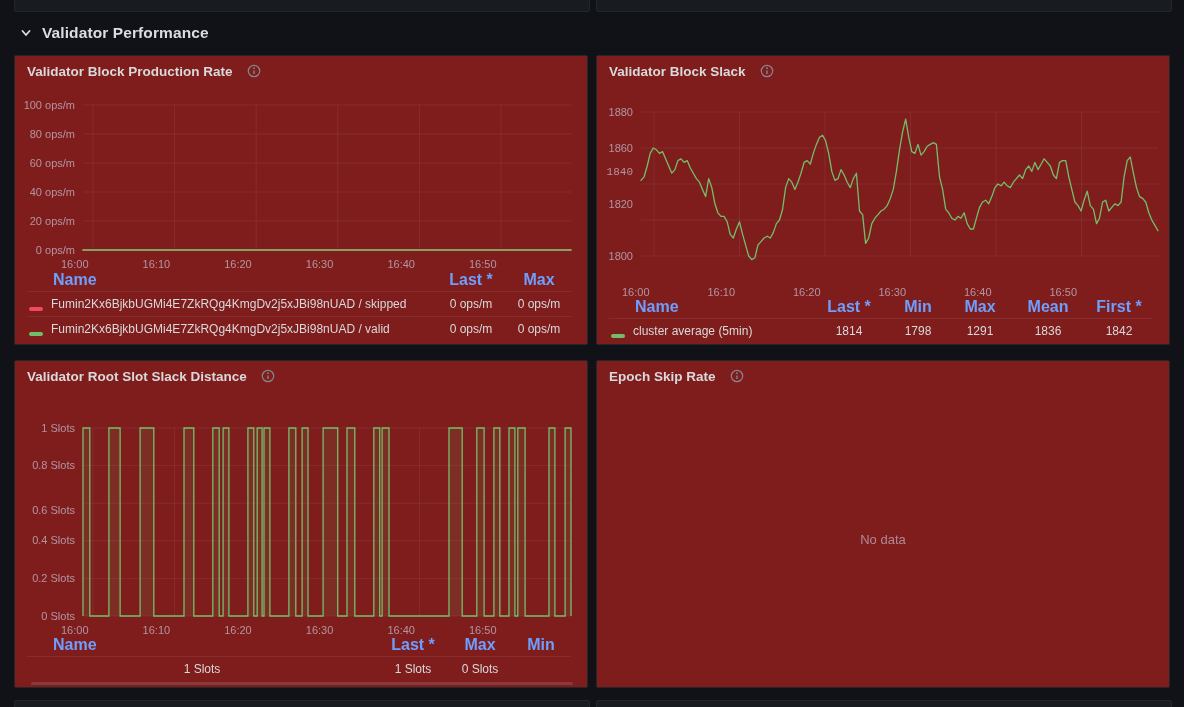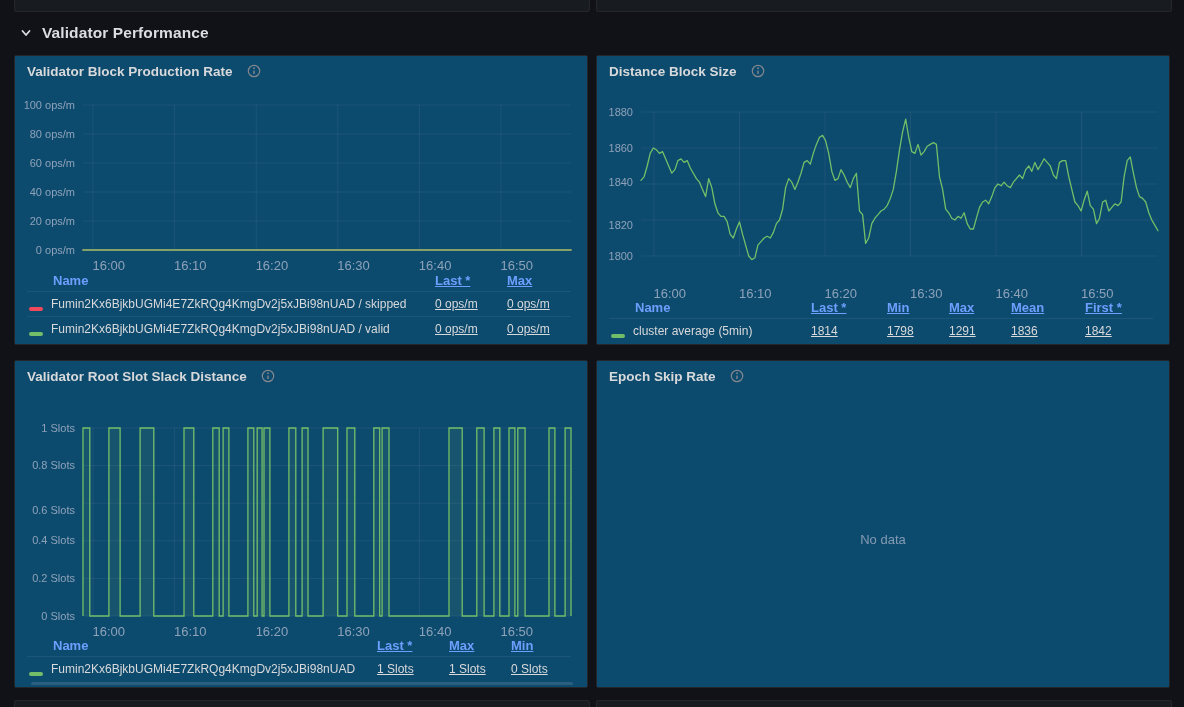--- a/index.html
+++ b/index.html
@@ -1,34 +1,34 @@
 <!DOCTYPE html>
 <html><head>
 <meta charset="utf-8">
 <style>
   html,body{margin:0;padding:0;width:1184px;height:707px;overflow:hidden;
     background:#111217;font-family:"Liberation Sans",sans-serif;}
   .partial-panel{position:absolute;background:#181b1f;border:1px solid #24262c;border-radius:2px;}
   .section-header{position:absolute;left:20px;top:24px;display:flex;align-items:center;gap:10px;cursor:pointer;}
   .section-header .chev{display:flex;align-items:center;}
   .section-title{color:#dcdde0;font-size:15.5px;font-weight:700;letter-spacing:.1px;}
-  .panel{position:absolute;background:#0c4a6e;border:1px solid #24262c;border-radius:2px;box-sizing:border-box;}
+  .panel{position:absolute;background:#7f1d1d;border:1px solid #24262c;border-radius:2px;box-sizing:border-box;}
   .panel-header{position:absolute;left:0;top:0;right:0;height:30px;display:flex;align-items:center;
     padding:0 12px;gap:14px;cursor:pointer;}
   .panel-title{color:#d8d9da;font-size:13.5px;font-weight:700;margin:0;white-space:nowrap;}
   .info-icon{display:inline-flex;width:15px;height:15px;align-items:center;justify-content:center;cursor:pointer;}
   .plot-host{position:absolute;inset:0;pointer-events:none;}
   .ytick{position:absolute;left:0;text-align:right;font-size:11px;color:rgba(204,204,220,0.68);line-height:15px;}
-  .xtick{position:absolute;width:64px;margin-left:-32px;text-align:right;font-size:13px;color:rgba(204,204,220,0.68);}
+  .xtick{position:absolute;width:64px;margin-left:-32px;text-align:left;font-size:11px;color:rgba(204,204,220,0.68);}
   .legend{position:absolute;left:12px;right:16px;font-size:12px;color:#d8d9da;}
   .lrow{display:grid;align-items:center;height:24px;border-top:1px solid rgba(204,204,220,0.09);}
   .lhead{display:grid;align-items:center;height:22px;border-top:0;}
-  .lhead .hcell{color:#6e9fff;font-weight:700;font-size:13px;}
+  .lhead .hcell{color:#6e9fff;font-weight:700;font-size:16px;}
   .cell-name{padding-left:26px;text-align:left;white-space:nowrap;overflow:hidden;}
-  .rcell{text-align:left;white-space:nowrap;text-decoration:underline;}
+  .rcell{text-align:center;white-space:nowrap;}
   .series-name{display:flex;align-items:flex-end;padding-left:2px;white-space:nowrap;overflow:hidden;cursor:pointer;}
   .swatch{display:inline-block;width:14px;height:4px;border-radius:2px;margin-right:8px;flex:0 0 auto;}
   .g1{grid-template-columns:1fr 72px 64px;}
   .g2{grid-template-columns:1fr 76px 62px 62px 74px 68px;}
   .g3{grid-template-columns:1fr 72px 62px 60px;}
   .nodata-wrap{position:absolute;left:0;right:0;top:30px;bottom:0;display:flex;align-items:center;justify-content:center;}
   .nodata{color:rgba(204,204,220,0.62);font-size:13px;}
   .legend-scrollbar{position:absolute;left:16px;right:14px;bottom:2px;height:3px;border-radius:2px;
     background:rgba(204,204,220,0.16);}
 </style>
@@ -108,34 +108,34 @@
         <span>Fumin2Kx6BjkbUGMi4E7ZkRQg4KmgDv2j5xJBi98nUAD / valid</span>
       </span>
       <span class="rcell">0 ops/m</span>
       <span class="rcell">0 ops/m</span>
     </div>
   </div>
 </div>
 
 <div class="panel" style="left:596px;top:55px;width:574px;height:290px;">
   <div class="panel-header">
-    <h2 class="panel-title">Distance Block Size</h2>
+    <h2 class="panel-title">Validator Block Slack</h2>
     <span class="info-icon">
       <svg width="14" height="14" viewBox="0 0 14 14">
           <circle cx="7" cy="7" r="5.7" fill="none" stroke="#84878d" stroke-width="1.2"></circle>
           <line x1="7" y1="6.4" x2="7" y2="10" stroke="#84878d" stroke-width="1.4"></line>
           <circle cx="7" cy="4.2" r="0.9" fill="#84878d"></circle>
         </svg>
     </span>
   </div>
   <div class="plot-host">
       <div class="ytick" style="top: 48.5px; width: 36px;">1880</div>
       <div class="ytick" style="top: 84.5px; width: 36px;">1860</div>
-      <div class="ytick" style="top: 119px; width: 36px;">1840</div>
-      <div class="ytick" style="top: 162px; width: 36px;">1820</div>
+      <div class="ytick" style="top: 109px; width: 36px; font-family: Liberation Mono, monospace;">1840</div>
+      <div class="ytick" style="top: 141px; width: 36px;">1820</div>
       <div class="ytick" style="top: 192.5px; width: 36px;">1800</div>
       <div class="xtick" style="left: 57px; top: 230px;">16:00</div>
       <div class="xtick" style="left: 142.5px; top: 230px;">16:10</div>
       <div class="xtick" style="left: 228px; top: 230px;">16:20</div>
       <div class="xtick" style="left: 313.5px; top: 230px;">16:30</div>
       <div class="xtick" style="left: 399px; top: 230px;">16:40</div>
       <div class="xtick" style="left: 484.5px; top: 230px;">16:50</div>
       <svg width="574" height="330" style="position: absolute; left: 0px; top: 0px; overflow: visible;">
         <line x1="44" y1="56" x2="561" y2="56" stroke="rgba(204,204,220,0.09)" stroke-width="1"></line>
         <line x1="44" y1="92" x2="561" y2="92" stroke="rgba(204,204,220,0.09)" stroke-width="1"></line>
@@ -216,24 +216,20 @@
       </svg>
     </div>
   <div class="legend" style="bottom:6px;">
     <div class="lhead g3">
       <span class="hcell cell-name">Name</span>
       <span class="hcell rcell">Last *</span>
       <span class="hcell rcell">Max</span>
       <span class="hcell rcell">Min</span>
     </div>
     <div class="lrow g3">
-      <span class="series-name">
-        <span class="swatch" style="background: rgb(115, 191, 105);"></span>
-        <span>Fumin2Kx6BjkbUGMi4E7ZkRQg4KmgDv2j5xJBi98nUAD</span>
-      </span>
       <span class="rcell">1 Slots</span>
       <span class="rcell">1 Slots</span>
       <span class="rcell">0 Slots</span>
     </div>
   </div>
   <div class="legend-scrollbar"></div>
 </div>
 
 <div class="panel" style="left:596px;top:360px;width:574px;height:328px;">
   <div class="panel-header">

